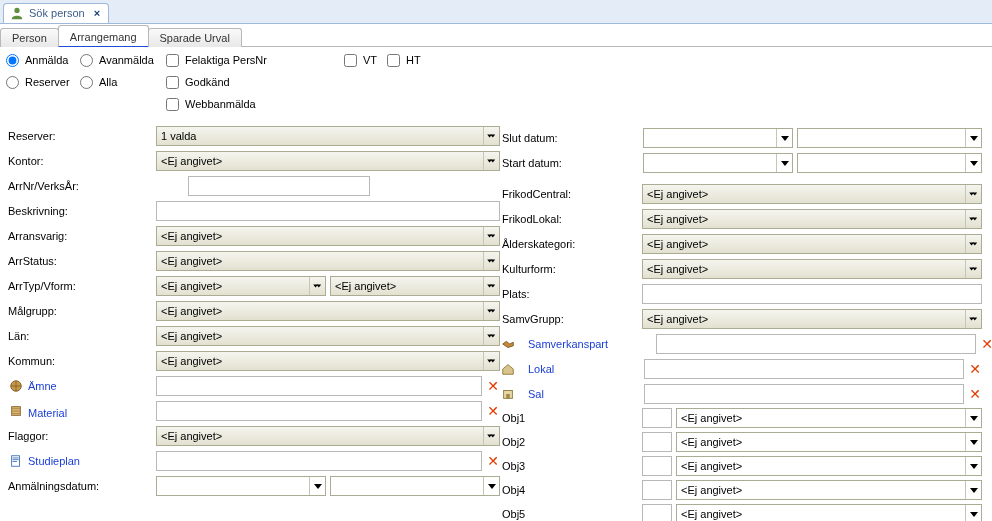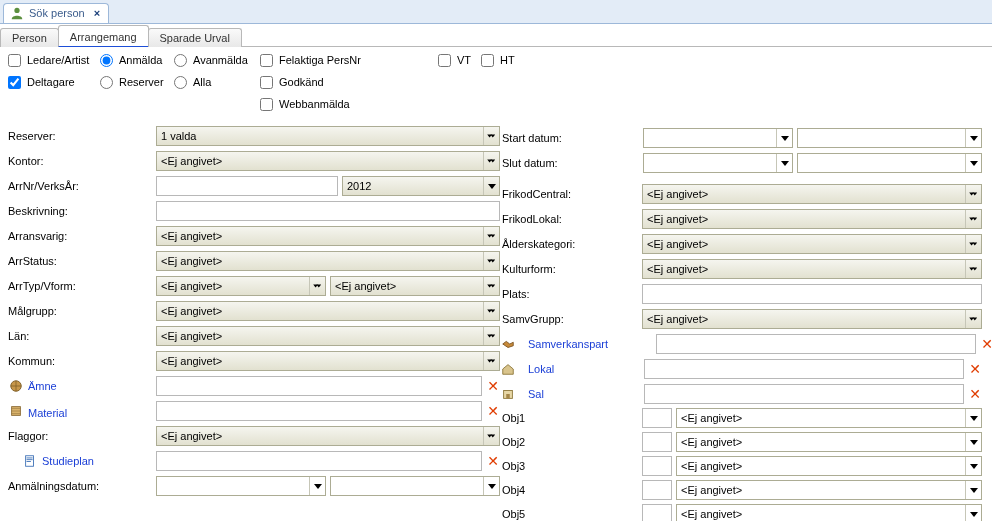--- a/index.html
+++ b/index.html
@@ -202,30 +202,20 @@
 
 <div class="subtab-bar">
   <div class="subtab">Person</div>
   <div class="subtab active">Arrangemang</div>
   <div class="subtab">Sparade Urval</div>
 </div>
 
 <div class="hdr-row">
   <div class="hdr-left">
 
-    <div class="group-col" style="width:94px; padding-left:2px;">
-      <label class="chk">
-          <input type="checkbox" style="">
-          <span>Ledare/Artist</span>
-        </label>
-      <label class="chk">
-          <input type="checkbox" checked="" style="">
-          <span>Deltagare</span>
-        </label>
-    </div>
 
     <div class="group-col" style="width:74px;">
       <label class="rdo">
           <input type="radio" name="g1" checked="" style="">
           <span>Anmälda</span>
         </label>
       <label class="rdo">
           <input type="radio" name="g1" style="">
           <span>Reserver</span>
         </label>
@@ -300,28 +290,20 @@
               </svg>
             </span>
         </div>
       </div>
     </div>
 
     <div class="row">
       <div class="label-cell">ArrNr/VerksÅr:</div>
       <div class="ctrl-cell">
         <input class="txt" style="width: 182px;" value="">
-        <div class="drop" style="width:158px">
-          <span class="val">2012</span>
-          <span class="arrow">
-              <svg class="arr" width="12" height="12">
-                <use href="#arr-single"></use>
-              </svg>
-            </span>
-        </div>
       </div>
     </div>
 
     <div class="row">
       <div class="label-cell">Beskrivning:</div>
       <div class="ctrl-cell">
           <input class="txt" value="" style="">
         </div>
     </div>
 
@@ -457,21 +439,21 @@
           <span class="arrow">
               <svg class="arr2" width="14" height="10">
                 <use href="#arr-double"></use>
               </svg>
             </span>
         </div>
       </div>
     </div>
 
     <div class="row">
-      <div class="label-cell" style="display:flex;align-items:center;gap:4px;justify-content:center;">
+      <div class="label-cell" style="display:flex;align-items:center;gap:4px;">
         <span class="small-ico">
           <svg viewBox="0 0 16 16" width="14" height="14">
               <rect x="3" y="2" width="9" height="12" fill="#fff" stroke="#3b6fb5"></rect>
               <rect x="4" y="4" width="7" height="1" fill="#3b6fb5"></rect>
               <rect x="4" y="6" width="7" height="1" fill="#3b6fb5"></rect>
               <rect x="4" y="8" width="5" height="1" fill="#3b6fb5"></rect>
             </svg>
         </span>
         <span class="link-text">Studieplan</span>
       </div>
@@ -501,21 +483,21 @@
             </span>
         </div>
       </div>
     </div>
   </div>
 
   <div class="col col-right">
     <div style="height:6px"></div>
 
     <div class="row r-toprow">
-      <div class="label-cell">Start datum:</div>
+      <div class="label-cell">Slut datum:</div>
       <div class="ctrl-cell">
         <div class="drop" style="background:#fff; width:150px;">
           <span class="val"></span>
           <span class="arrow">
               <svg class="arr" width="12" height="12">
                 <use href="#arr-single"></use>
               </svg>
             </span>
         </div>
         <div class="drop sm2" style="background:#fff;">
@@ -523,21 +505,21 @@
           <span class="arrow">
               <svg class="arr" width="12" height="12">
                 <use href="#arr-single"></use>
               </svg>
             </span>
         </div>
       </div>
     </div>
 
     <div class="row r-toprow">
-      <div class="label-cell">Slut datum:</div>
+      <div class="label-cell">Start datum:</div>
       <div class="ctrl-cell">
         <div class="drop" style="background:#fff; width:150px;">
           <span class="val"></span>
           <span class="arrow">
               <svg class="arr" width="12" height="12">
                 <use href="#arr-single"></use>
               </svg>
             </span>
         </div>
         <div class="drop sm2" style="background:#fff;">

